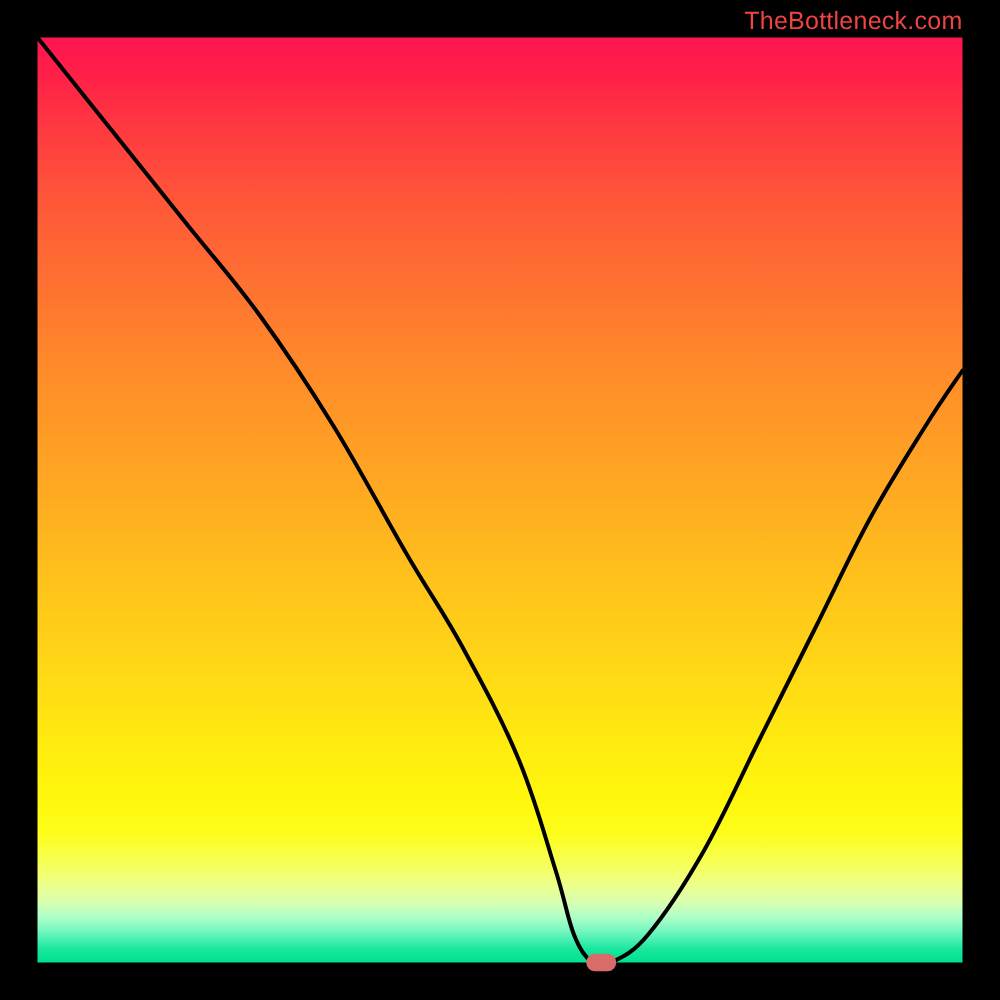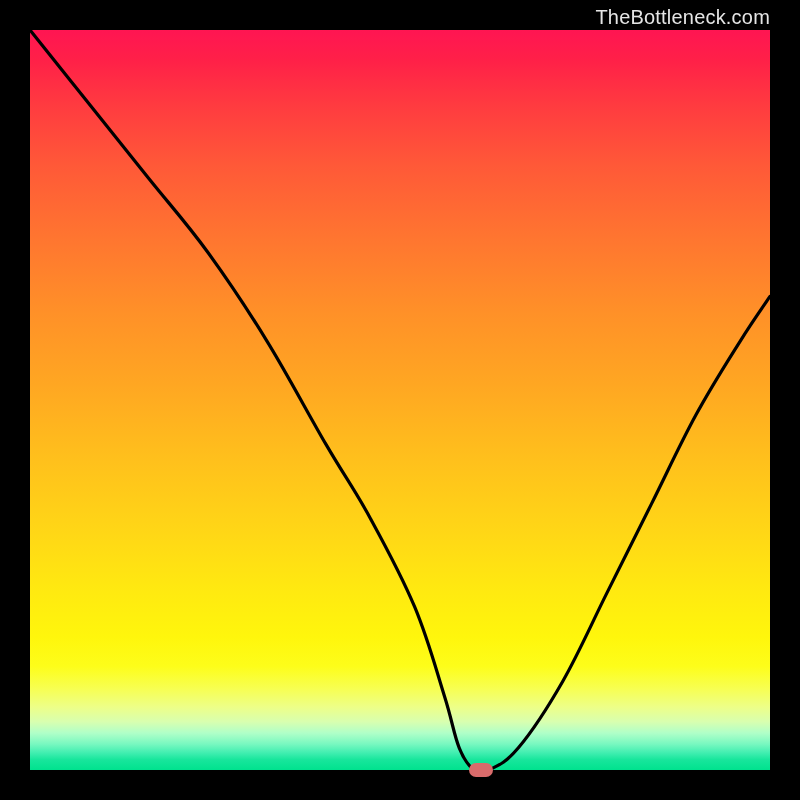--- a/index.html
+++ b/index.html
@@ -45,21 +45,21 @@
       #78f8c0 96.5%,
       #40eeb0 97.7%,
       #18e69c 98.6%,
       #00e28e 100%
     );
   }
   .watermark {
     position: absolute;
     top: 6px;
     right: 30px;
-    color: #e5e5e5;
+    color: #ef4444;
     font-size: 20px;
     letter-spacing: 0.2px;
     font-weight: 400;
   }
   .marker {
     position: absolute;
     width: 24px;
     height: 14px;
     border-radius: 7px;
     background: #d96b6b;

